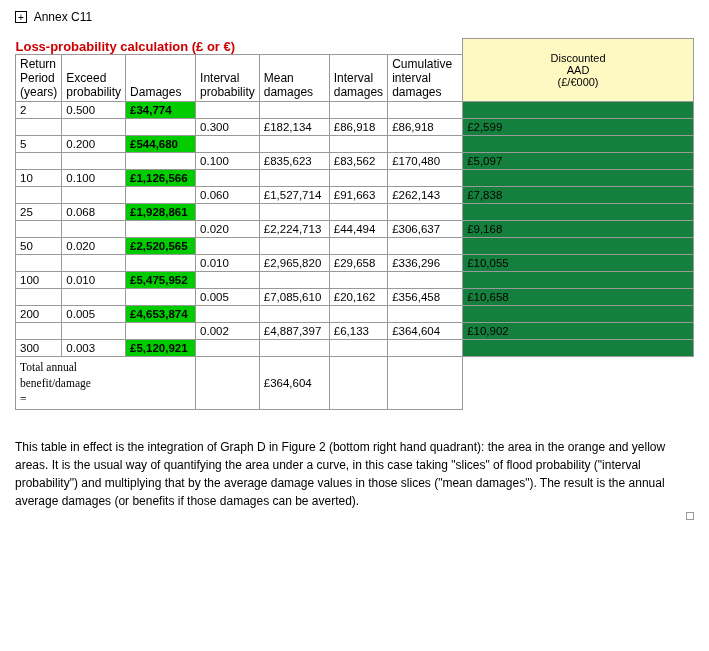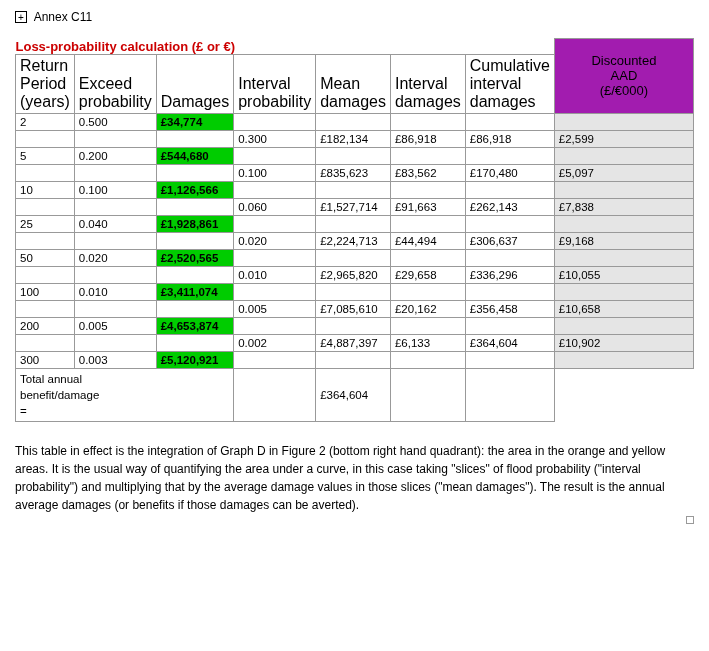--- a/index.html
+++ b/index.html
@@ -34,53 +34,53 @@
       font-size: 11.5px;
     }
     .header-red {
       color: #cc0000;
       font-weight: bold;
       font-size: 13px;
       border: none;
       background: #fff;
     }
     .header-salmon {
-      background: #a21caf;
+      background: #fef9c3;
       text-align: center;
-      font-size: 13px;
+      font-size: 11px;
     }
     .col-return { width: 45px; }
     .col-exceed { width: 55px; }
     .col-damages { width: 70px; }
     .col-interval-prob { width: 60px; }
     .col-mean { width: 70px; }
     .col-interval-dmg { width: 55px; }
     .col-cumulative { width: 75px; }
     .green-cell { background: #00cc00; font-weight: bold; }
-    .salmon-col { background: #e5e5e5; }
+    .salmon-col { background: #15803d; }
     .header-row th {
       background: #fff;
       font-weight: normal;
-      font-size: 16px;
+      font-size: 12px;
       vertical-align: bottom;
       text-align: left;
     }
     .title-cell {
       border: none;
       background: #fff;
       padding: 0;
     }
     .total-row td {
       background: #fff;
       border-top: 1px solid #999;
     }
     .description {
       font-size: 12px;
       line-height: 1.5;
-      margin-top: 20px;
+      margin-top: 28px;
     }
     .small-square {
       float: right;
       width: 8px;
       height: 8px;
       border: 1px solid #999;
       margin-top: 2px;
     }
   </style>
 </head>
@@ -171,21 +171,21 @@
         <td></td>
         <td></td>
         <td>0.060</td>
         <td>£1,527,714</td>
         <td>£91,663</td>
         <td>£262,143</td>
         <td class="salmon-col">£7,838</td>
       </tr>
       <tr>
         <td>25</td>
-        <td>0.040</td>
+        <td>0.068</td>
         <td class="green-cell">£1,928,861</td>
         <td></td>
         <td></td>
         <td></td>
         <td></td>
         <td class="salmon-col"></td>
       </tr>
       <tr>
         <td></td>
         <td></td>
@@ -212,21 +212,21 @@
         <td></td>
         <td>0.010</td>
         <td>£2,965,820</td>
         <td>£29,658</td>
         <td>£336,296</td>
         <td class="salmon-col">£10,055</td>
       </tr>
       <tr>
         <td>100</td>
         <td>0.010</td>
-        <td class="green-cell">£3,411,074</td>
+        <td class="green-cell">£5,475,952</td>
         <td></td>
         <td></td>
         <td></td>
         <td></td>
         <td class="salmon-col"></td>
       </tr>
       <tr>
         <td></td>
         <td></td>
         <td></td>
@@ -260,21 +260,21 @@
         <td>300</td>
         <td>0.003</td>
         <td class="green-cell">£5,120,921</td>
         <td></td>
         <td></td>
         <td></td>
         <td></td>
         <td class="salmon-col"></td>
       </tr>
       <tr class="total-row">
-        <td colspan="3" style="white-space: pre-line; line-height: 1.4;">Total    annual
+        <td colspan="3" style="white-space: pre-line; line-height: 1.4; font-family: Liberation Serif, serif;">Total    annual
 benefit/damage
 =</td>
         <td></td>
         <td>£364,604</td>
         <td></td>
         <td class="salmon-col"></td>
       </tr>
     </tbody>
 </table>
 

